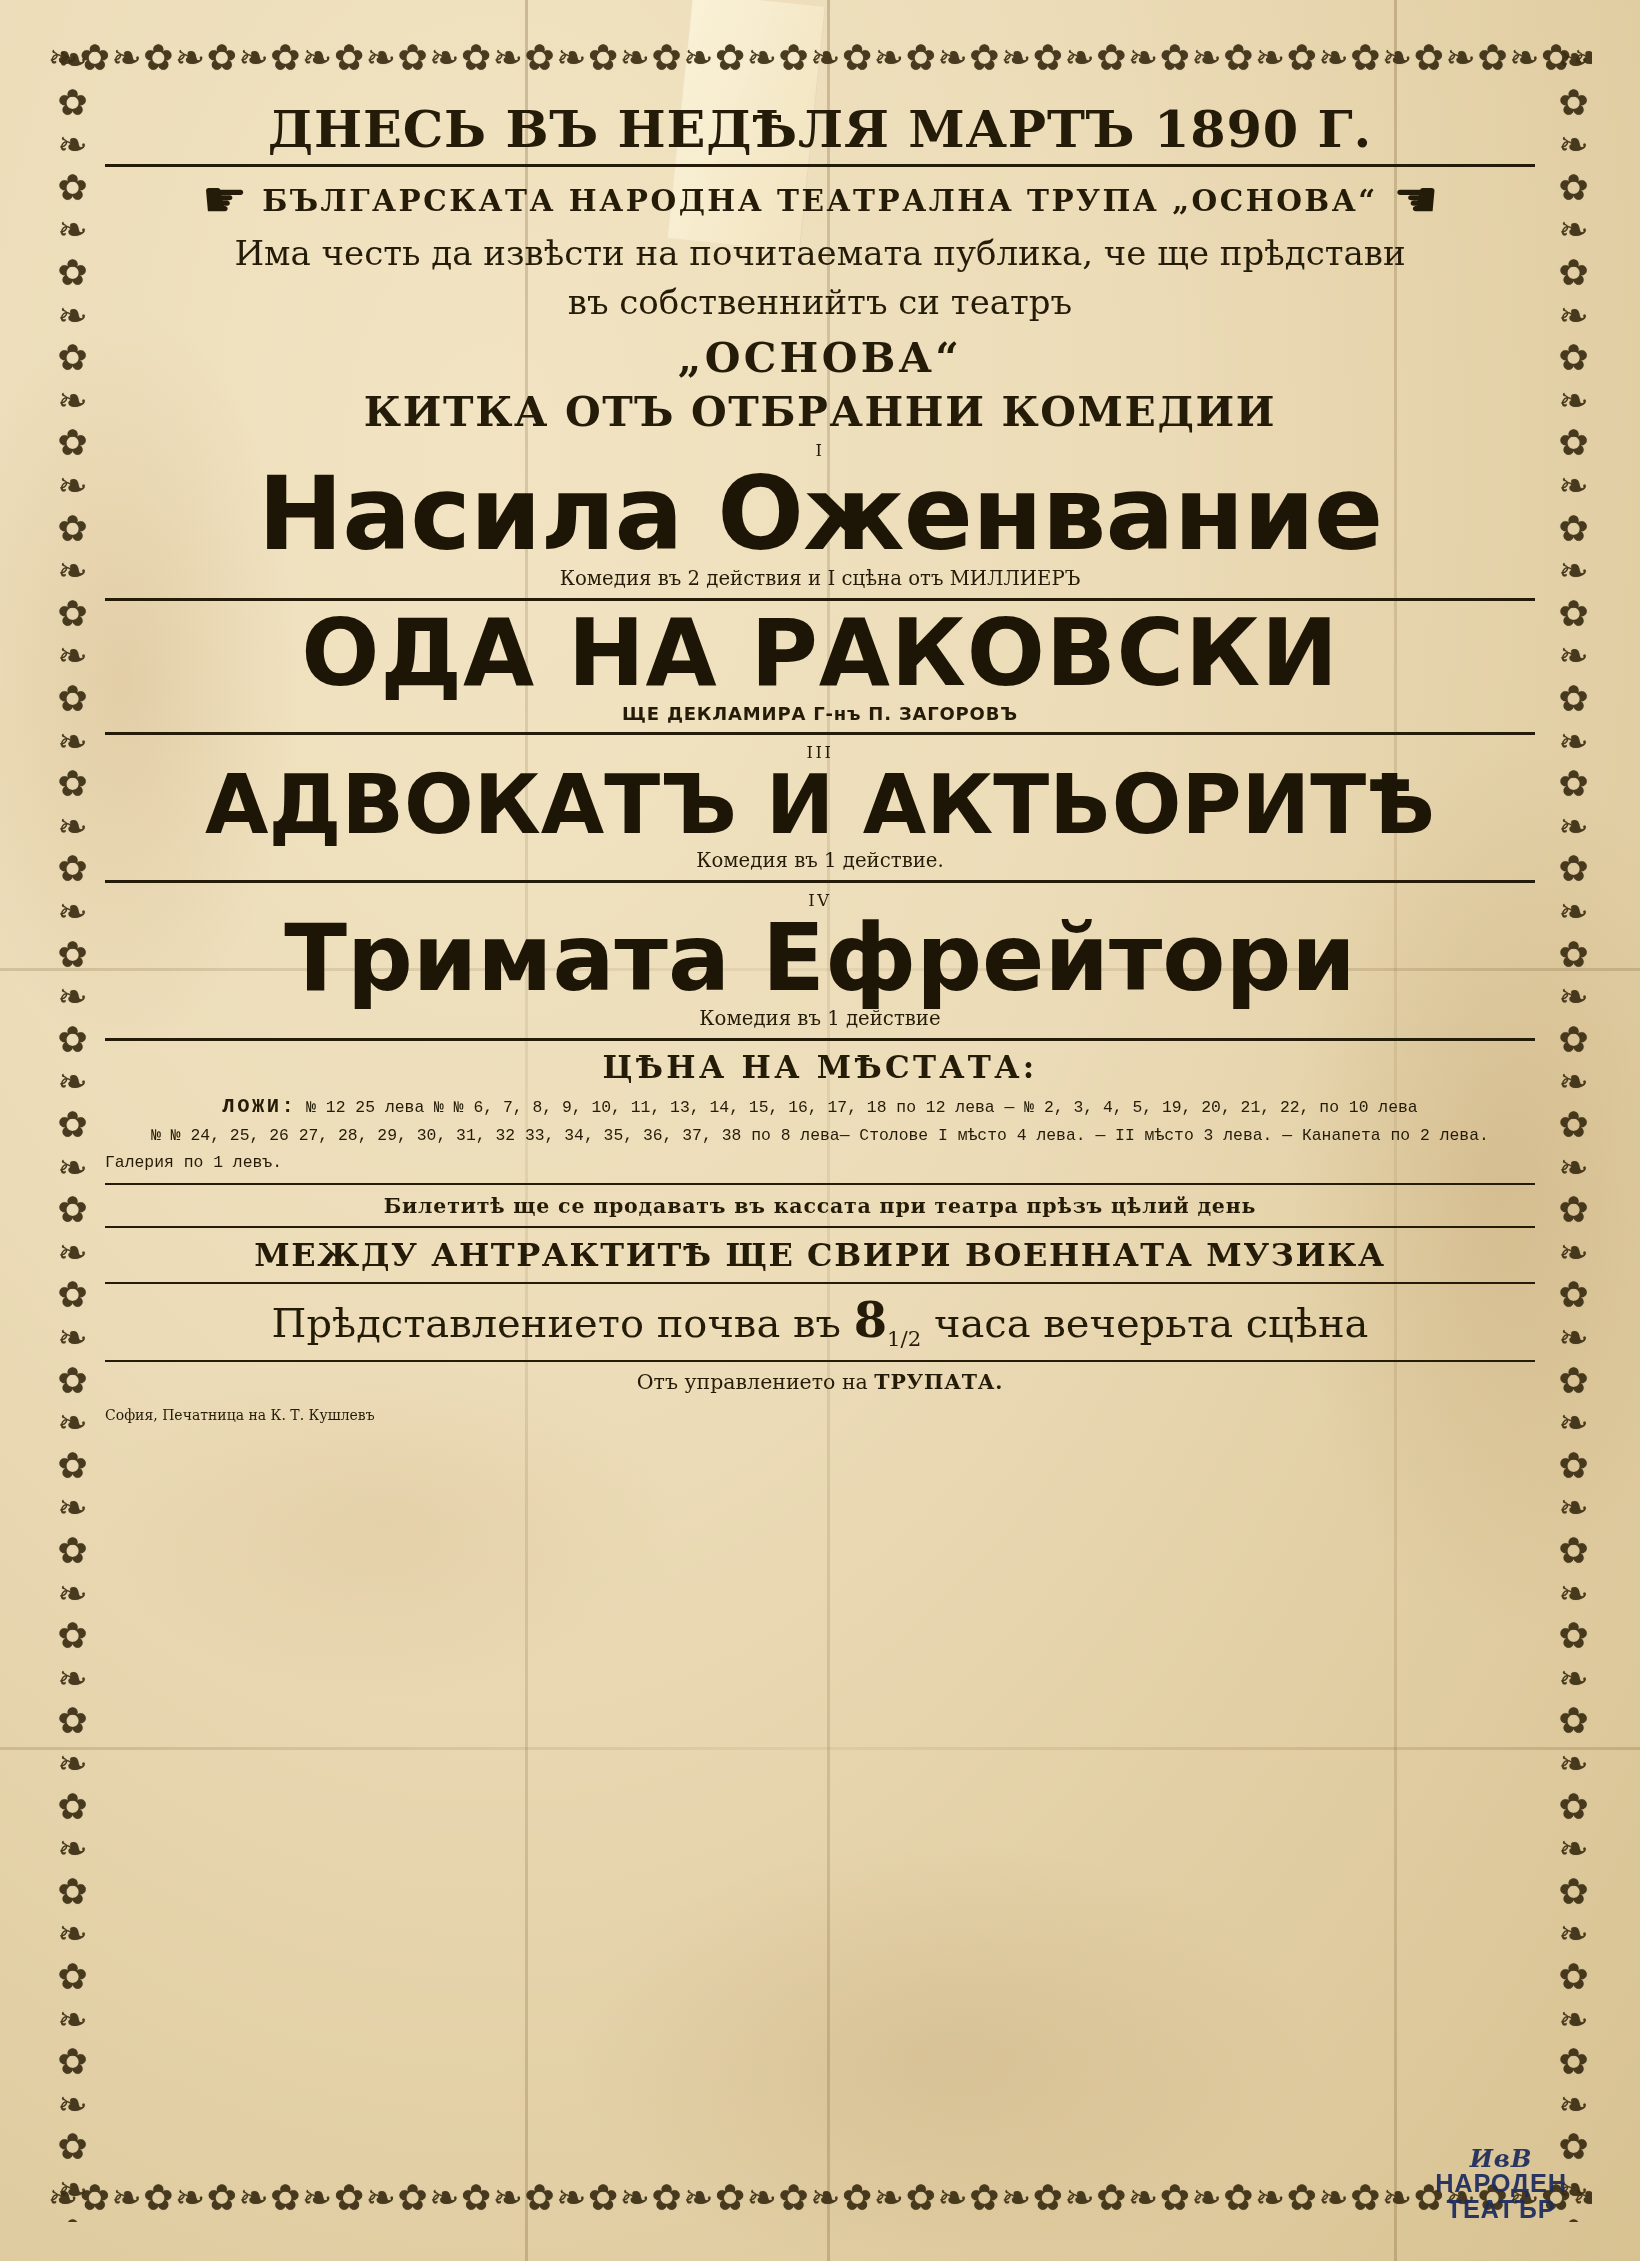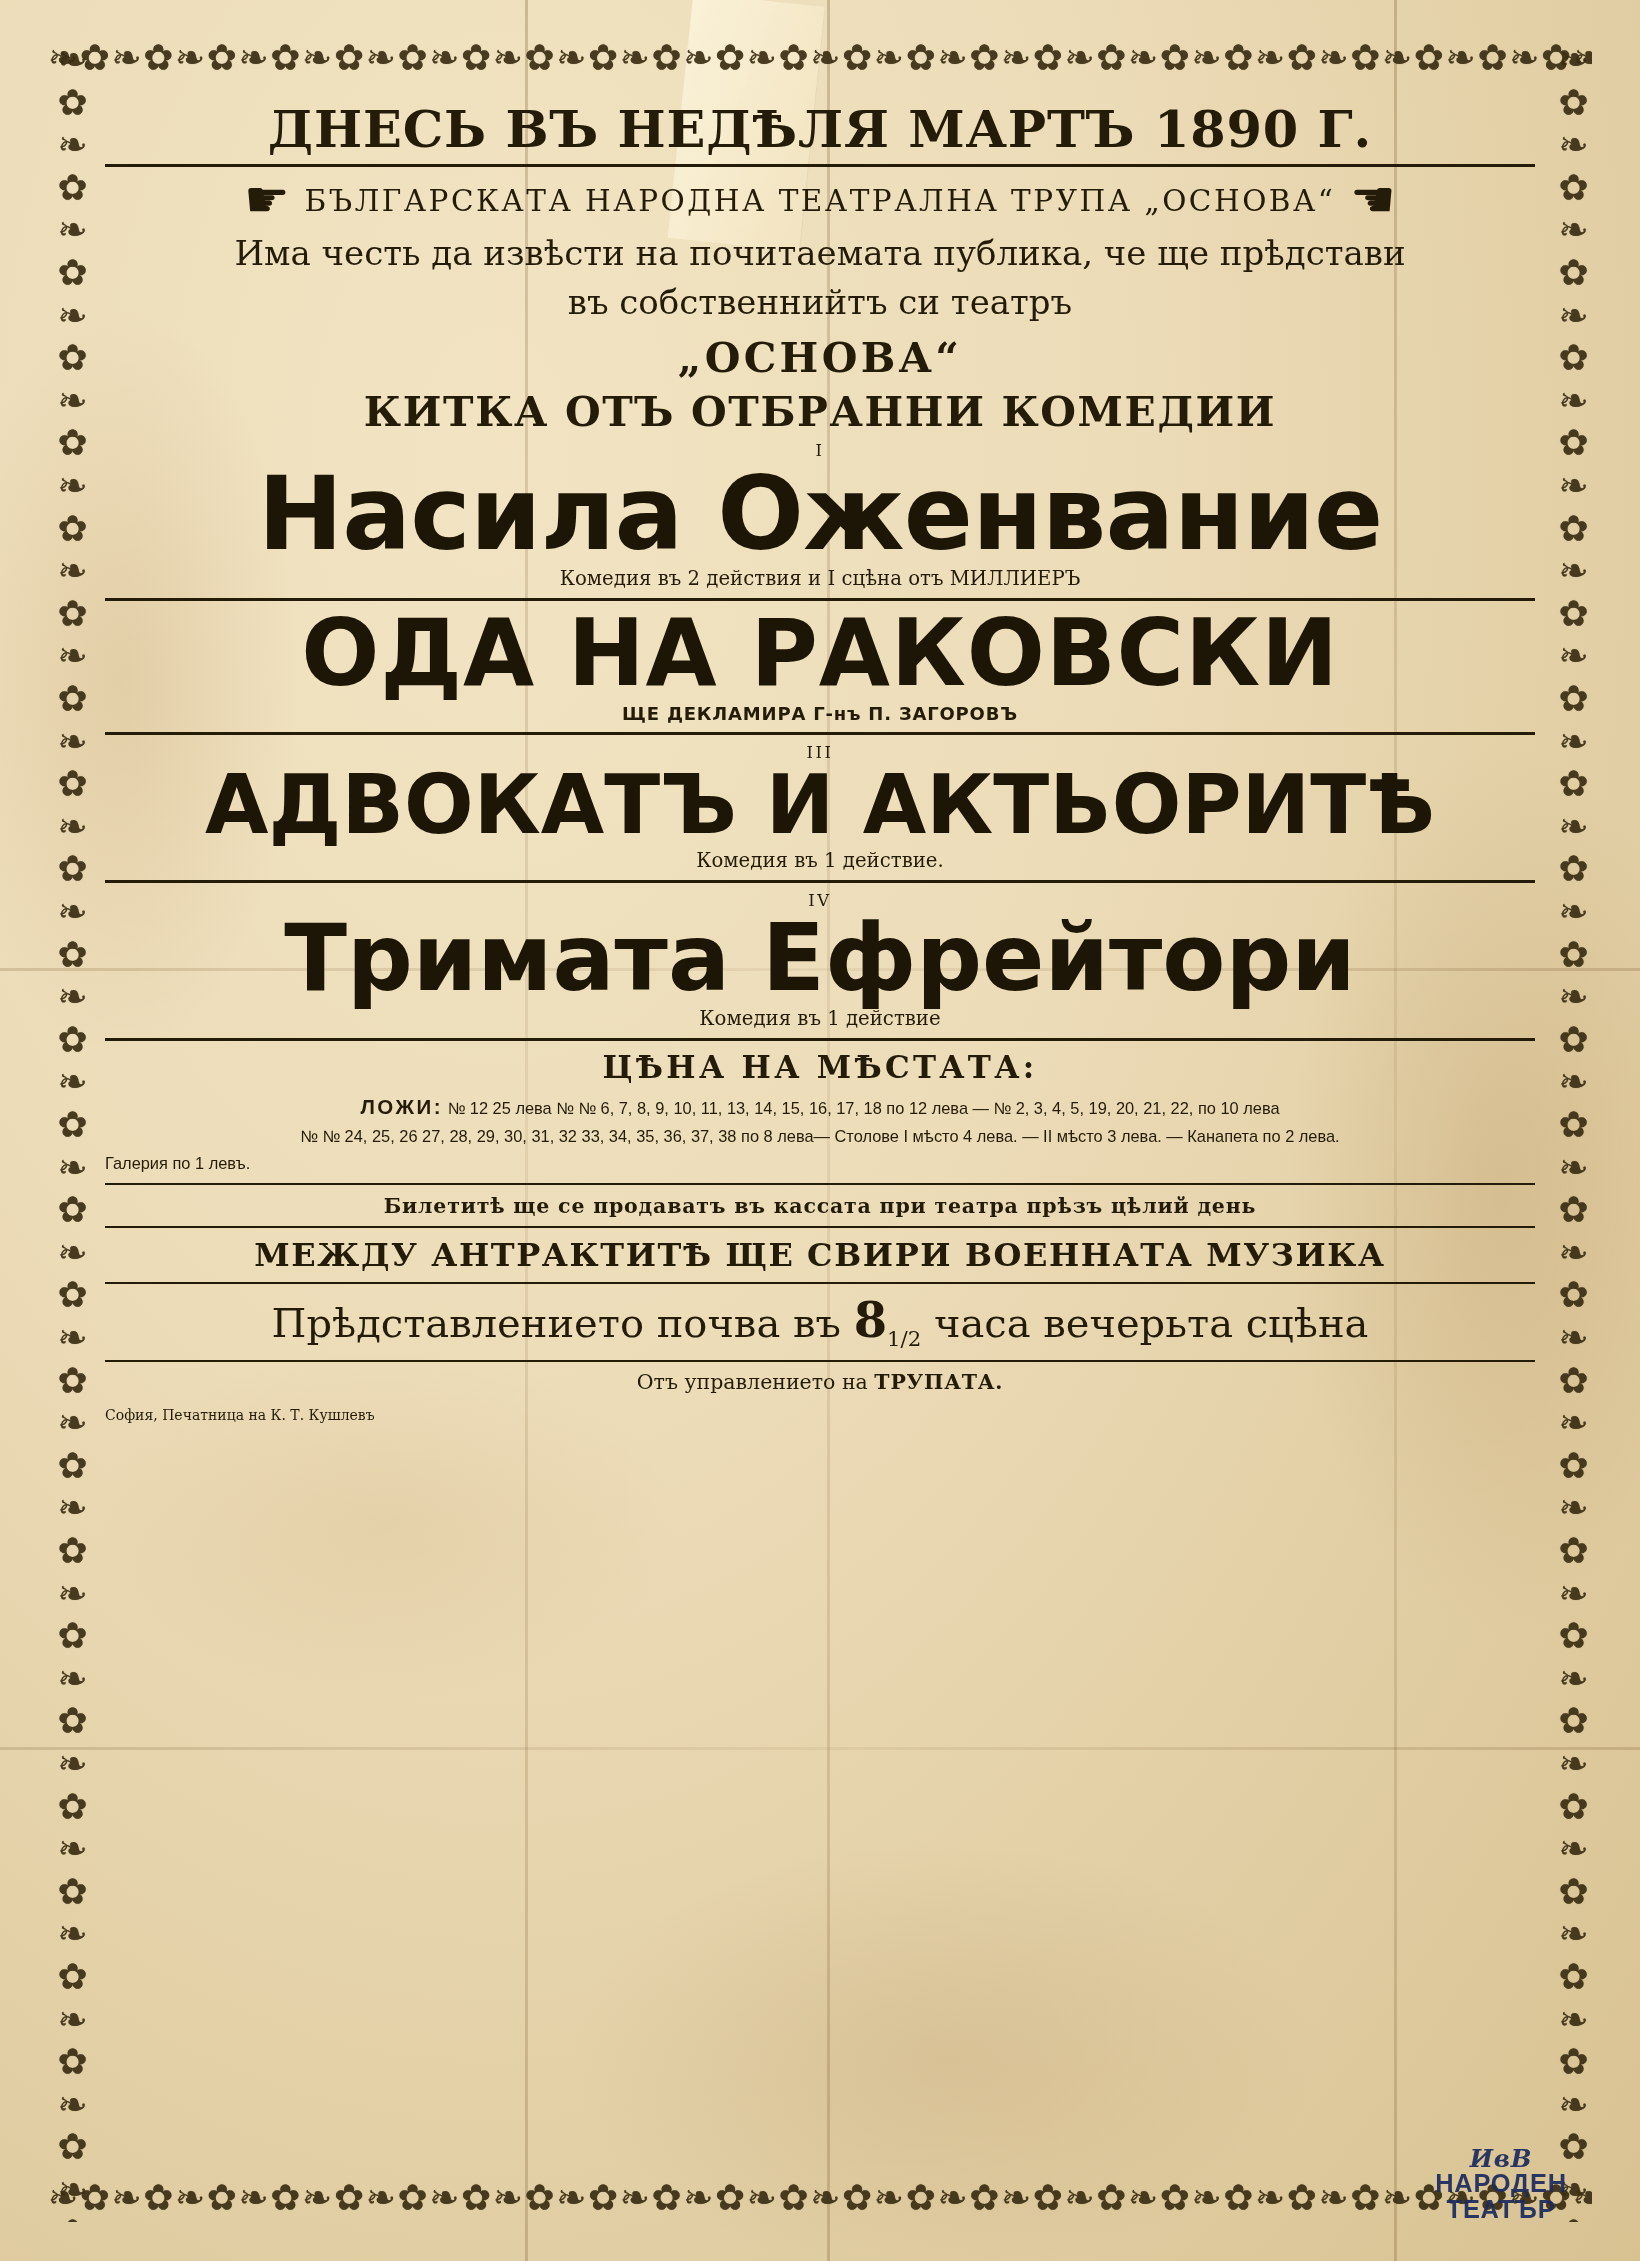--- a/index.html
+++ b/index.html
@@ -121,21 +121,21 @@
     margin: 8.2px 0 4.9px 0;
   }
   .hand {
     font-size: 51px;
     line-height: 1;
     color: #241c08;
   }
   .hand.right { transform: scaleX(-1); }
   .troupe-title {
     font-family: "DejaVu Serif", serif;
-    font-weight: normal;
+    font-weight: bold;
     font-size: 29.5px;
     letter-spacing: 2.5px;
   }
 
   .lead1, .lead2 {
     font-family: "DejaVu Serif", serif;
     font-size: 34px;
     line-height: 1.34;
     margin: 3.3px 0;
   }
@@ -189,21 +189,21 @@
   }
 
   .prices-head {
     font-family: "DejaVu Serif", serif;
     font-weight: bold;
     font-size: 31px;
     letter-spacing: 3.3px;
     margin: 8.2px 0 6.6px 0;
   }
   .price-line {
-    font-family: Liberation Sans, sans-serif;
+    font-family: Liberation Mono, monospace;
     font-size: 16.4px;
     line-height: 1.5;
     margin: 1.6px 0;
   }
   .price-line .lbl {
     font-weight: bold;
     font-size: 20.5px;
     letter-spacing: 2.5px;
   }
   .price-line.left { text-align: left; }

